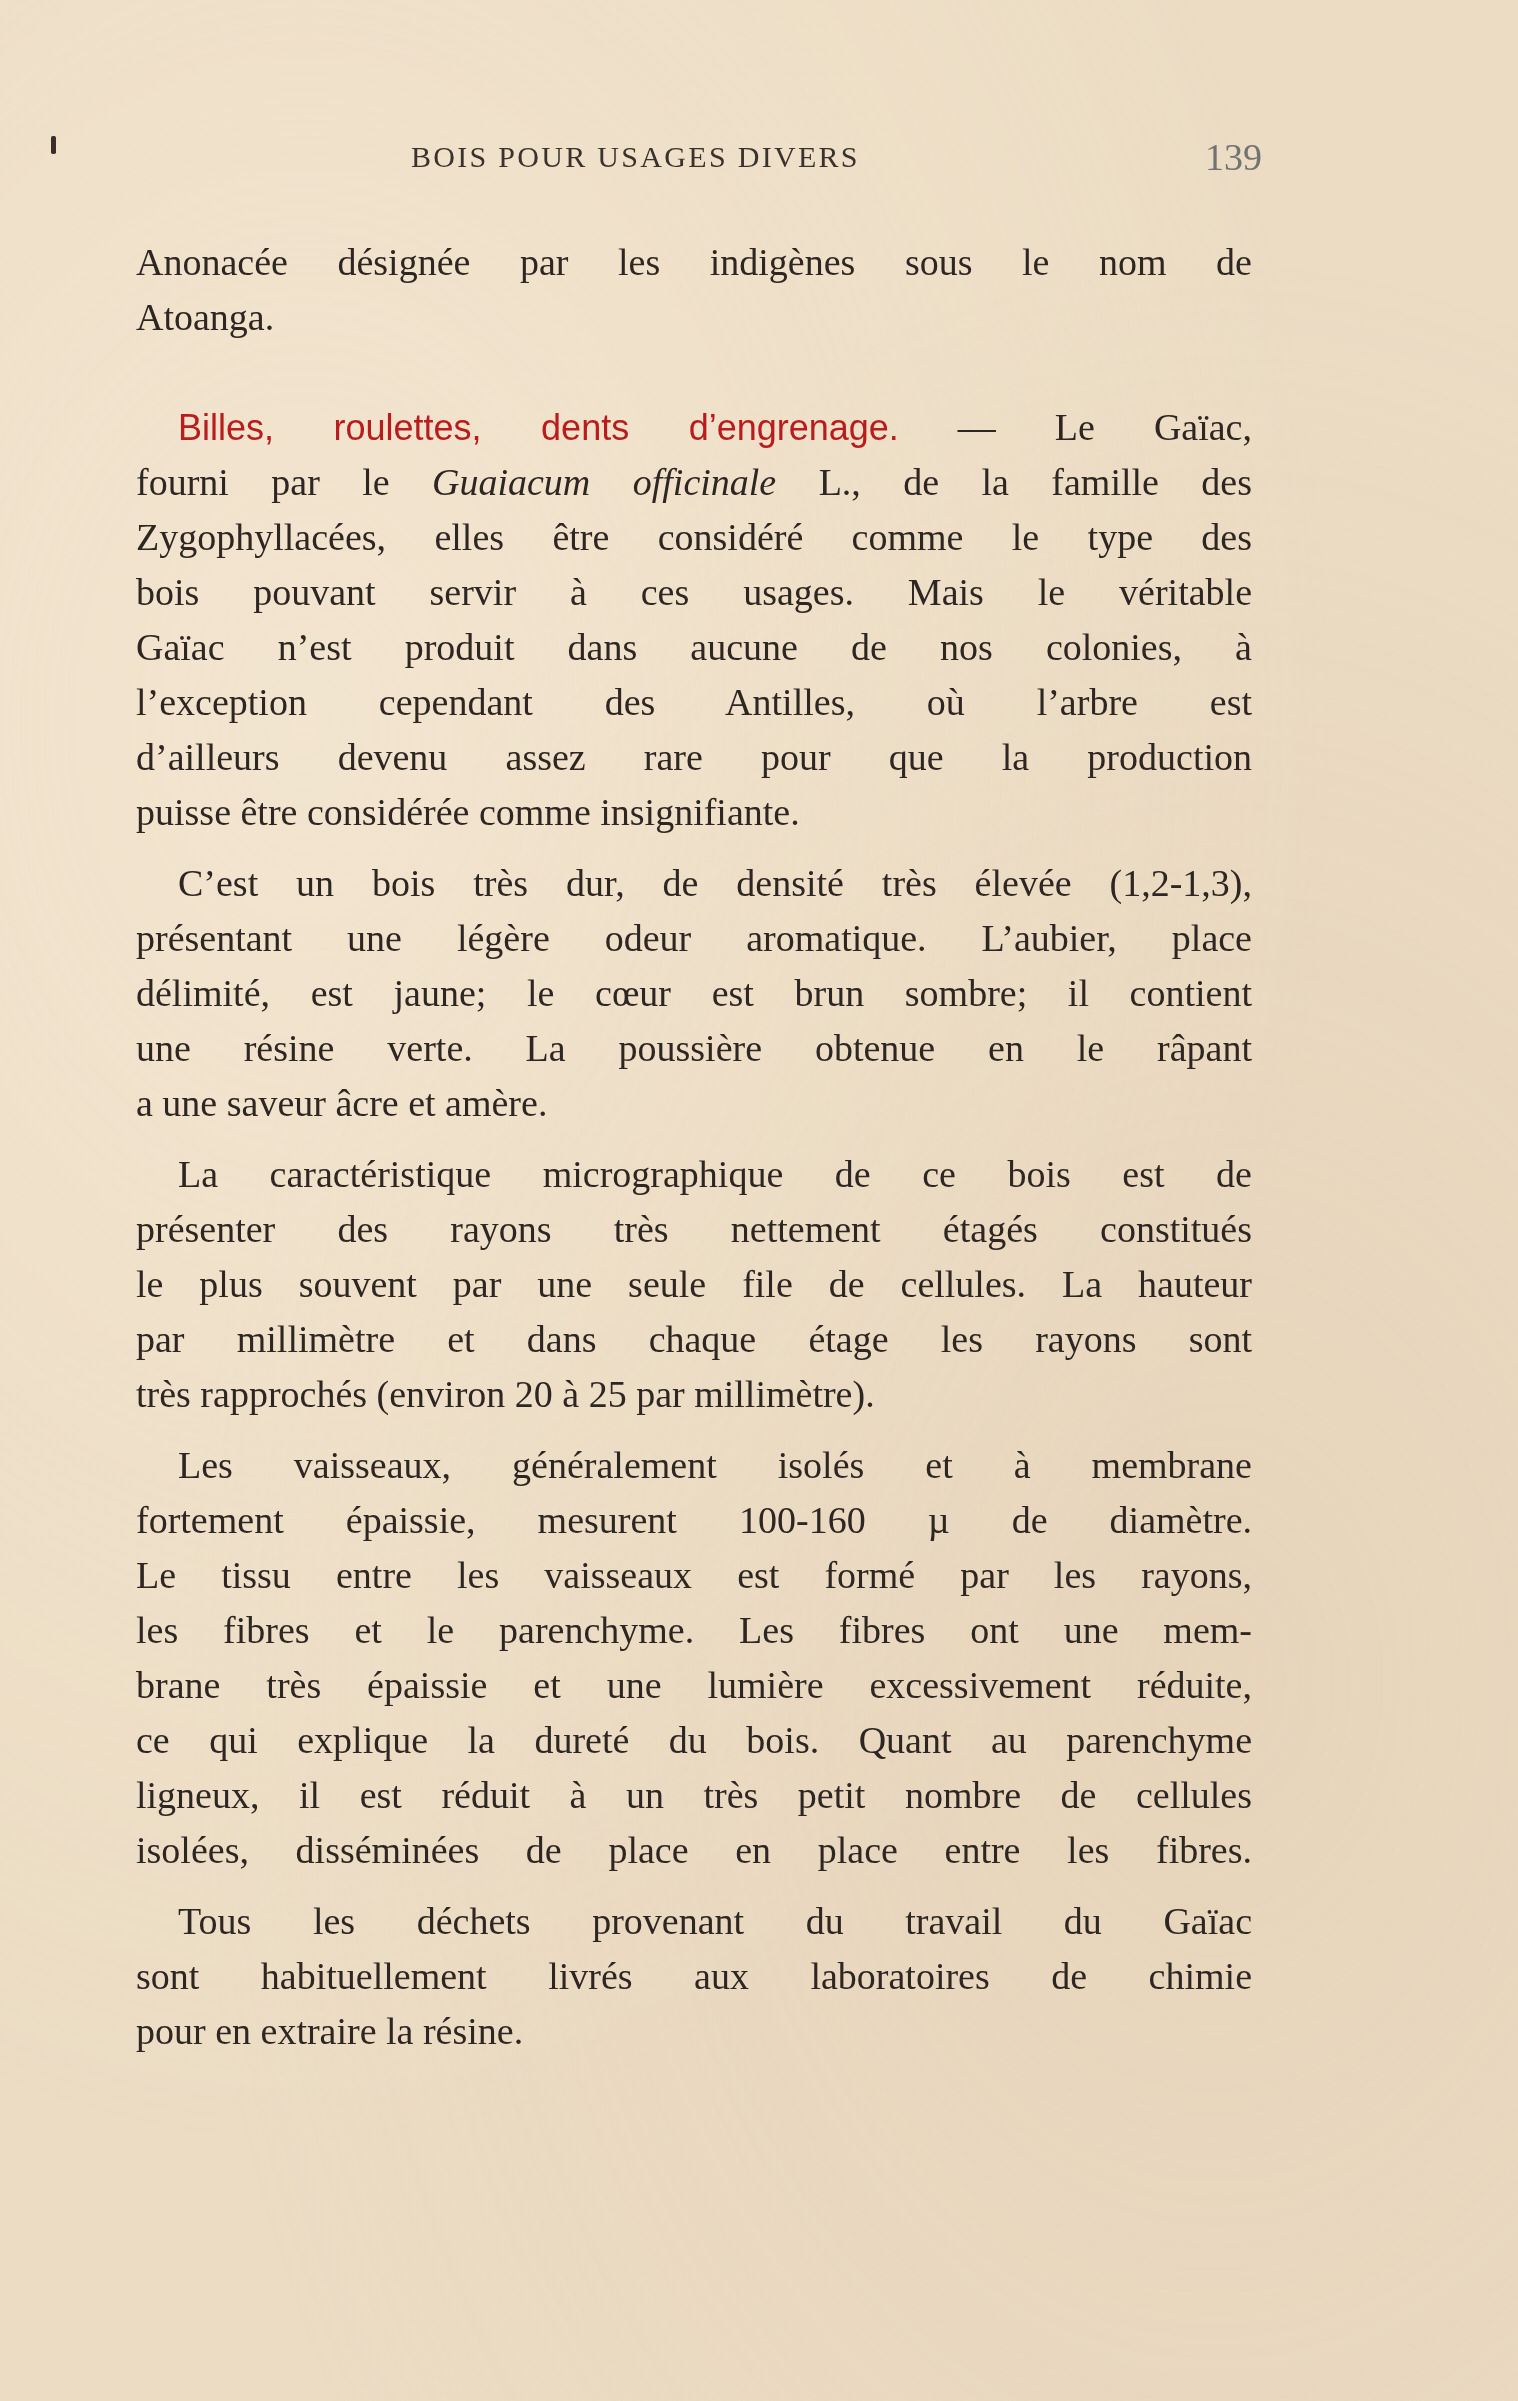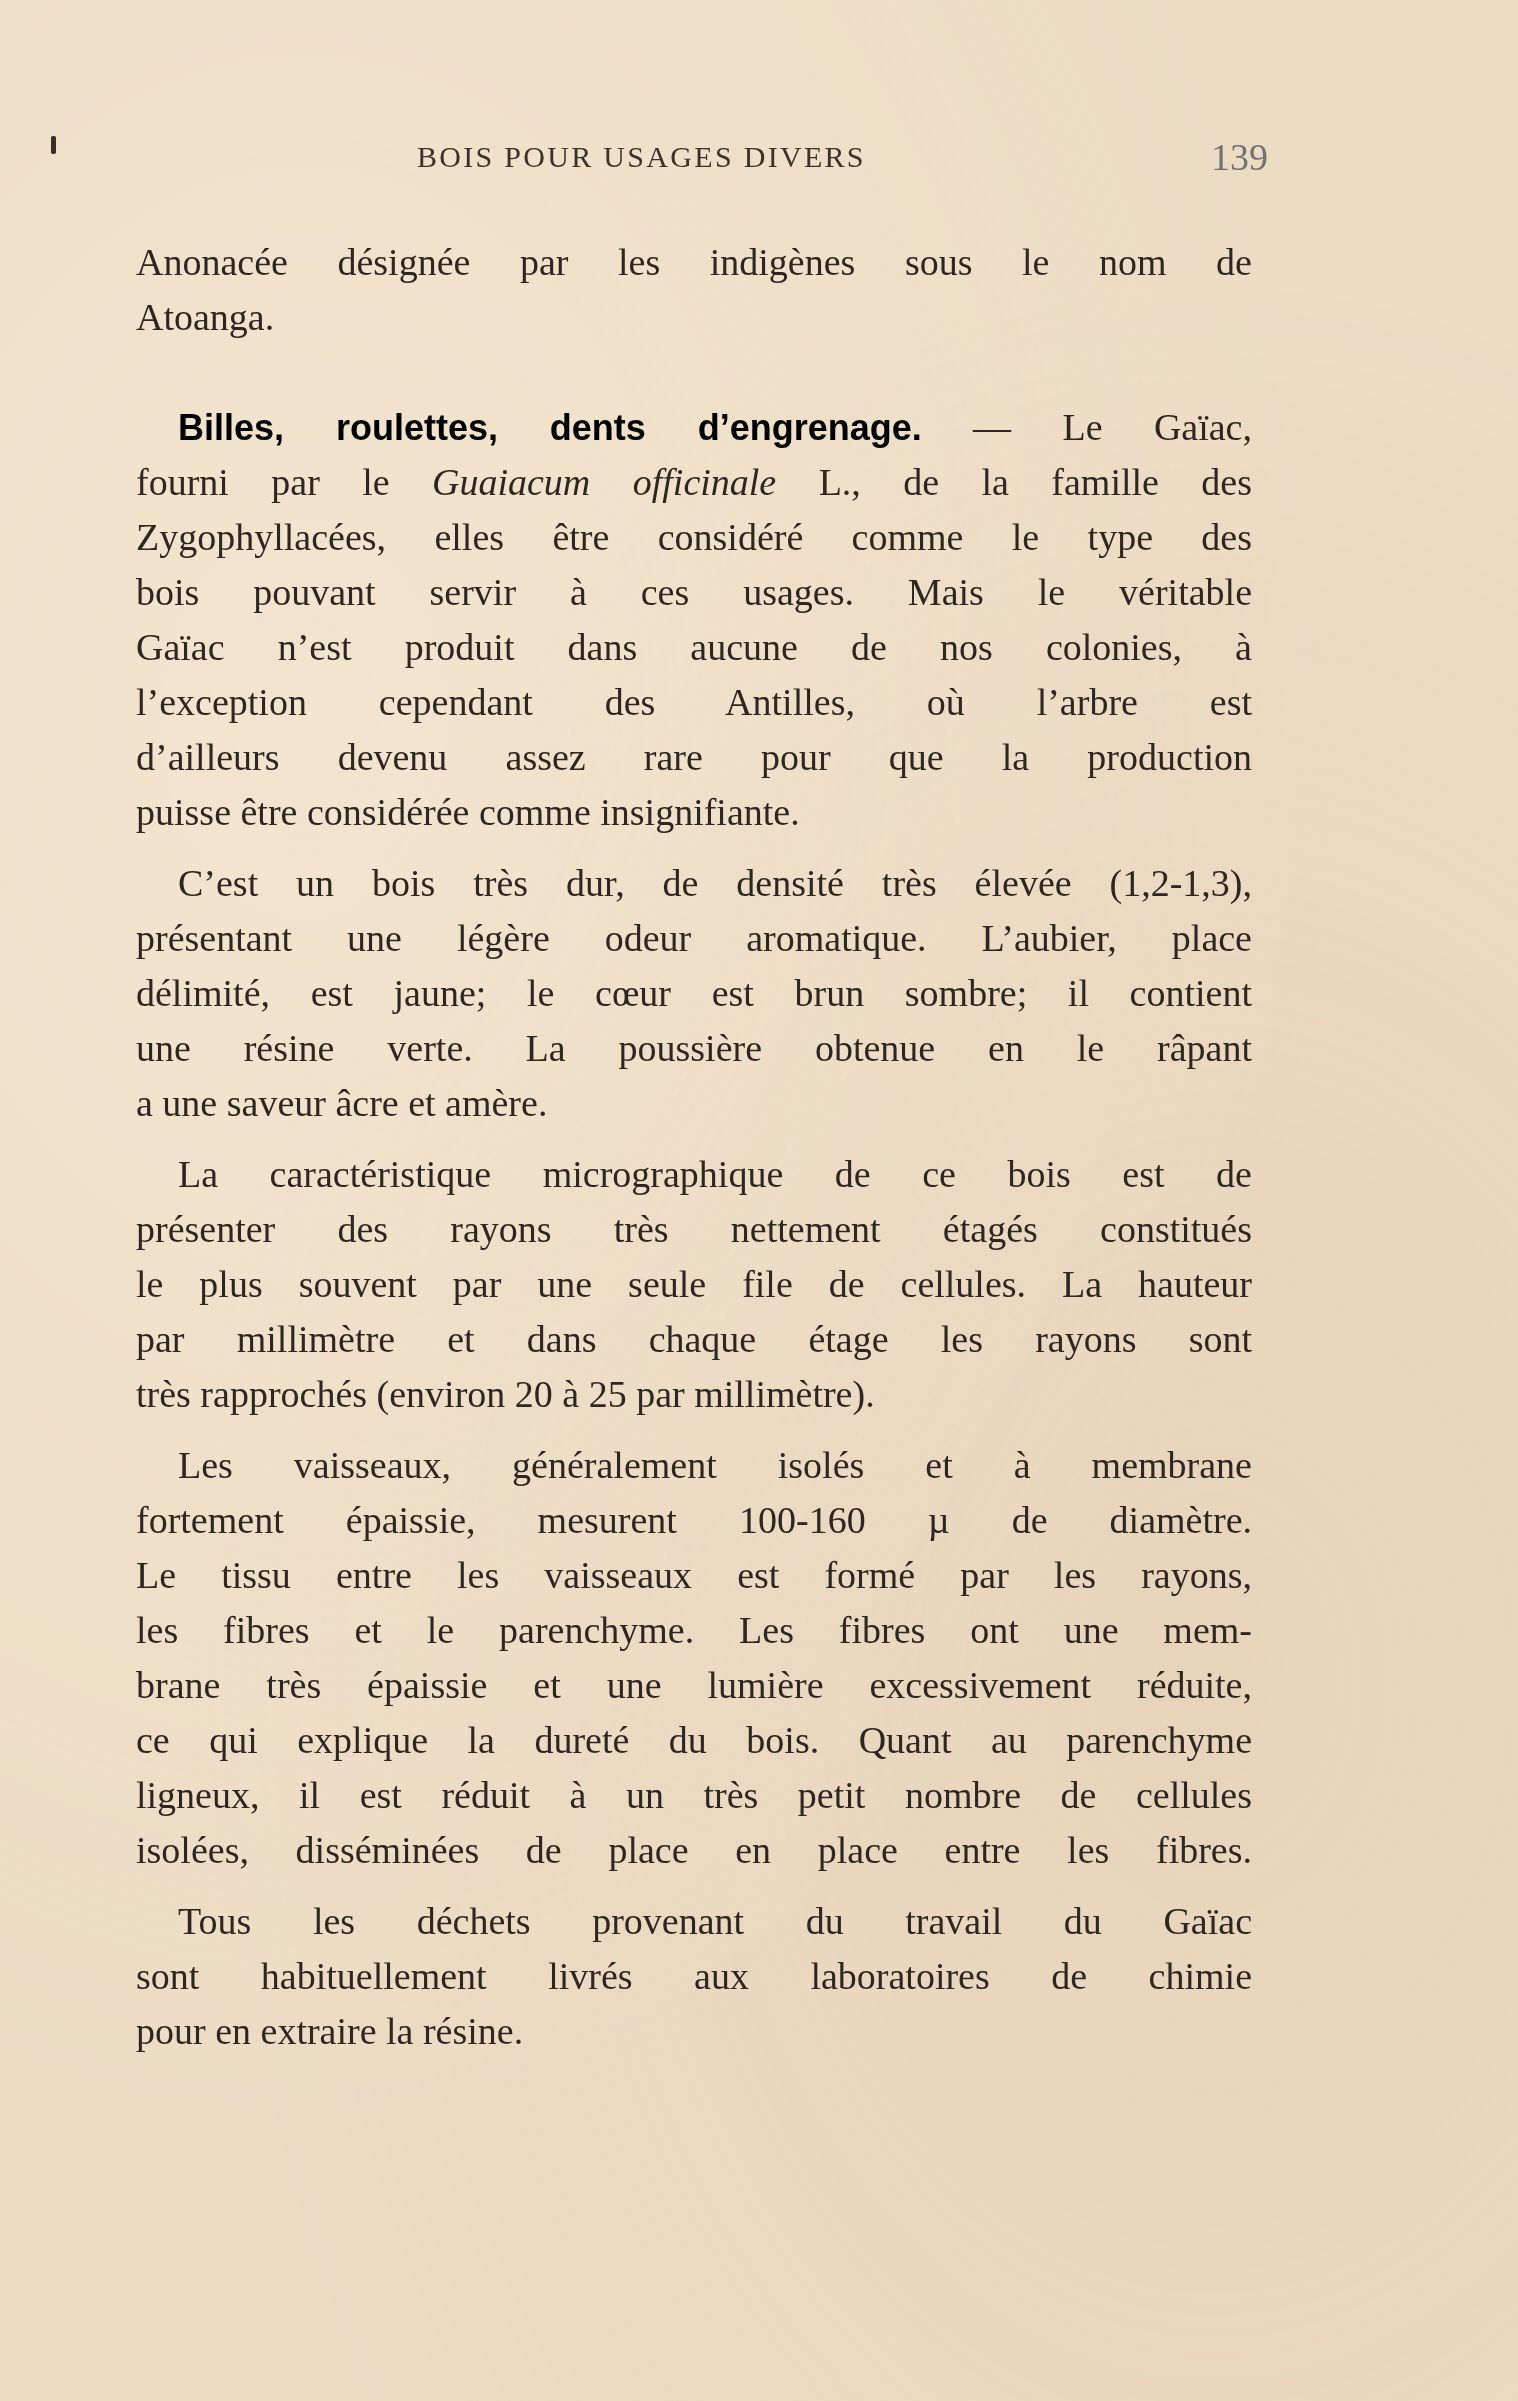--- a/index.html
+++ b/index.html
@@ -29,21 +29,21 @@
     left: 51px;
     top: 136px;
     width: 4.5px;
     height: 18px;
     background: #3a2f28;
     border-radius: 1.8px;
   }
   .running-head {
     position: absolute;
     top: 140px;
-    left: 120px;
+    left: 114px;
     width: 1148px;
     height: 45px;
   }
   .running-title {
     position: absolute;
     left: 297px;
     top: 0;
     font-size: 30px;
     letter-spacing: 2.3px;
     color: #3a322c;
@@ -88,23 +88,23 @@
   .line.indent { padding-left: 42px; }
   .line-inner {
     display: block;
     width: 100%;
     text-align: justify;
     text-align-last: justify;
   }
   .line.last .line-inner { text-align-last: left; }
   .heading-run {
     font-family: "Liberation Sans", "DejaVu Sans", sans-serif;
-    font-weight: bold;
+    font-weight: normal;
     font-size: 36px;
-    color: #000000;
+    color: #b91c1c;
   }
   .italic { font-style: italic; }
 </style>
 </head>
 <body>
 
 <div class="page">
 
   <div class="margin-mark"></div>
 

